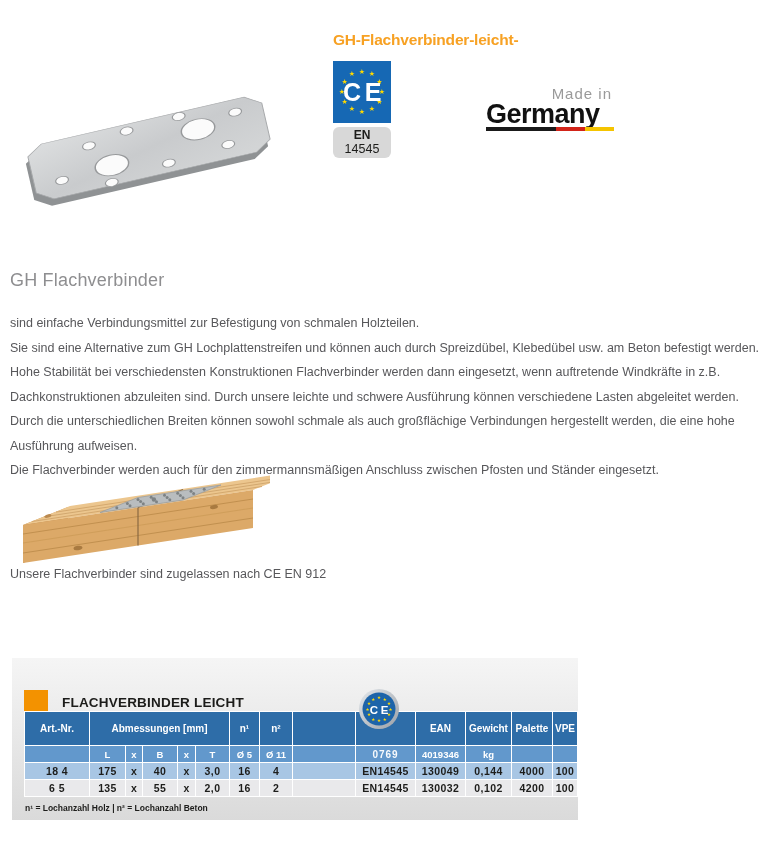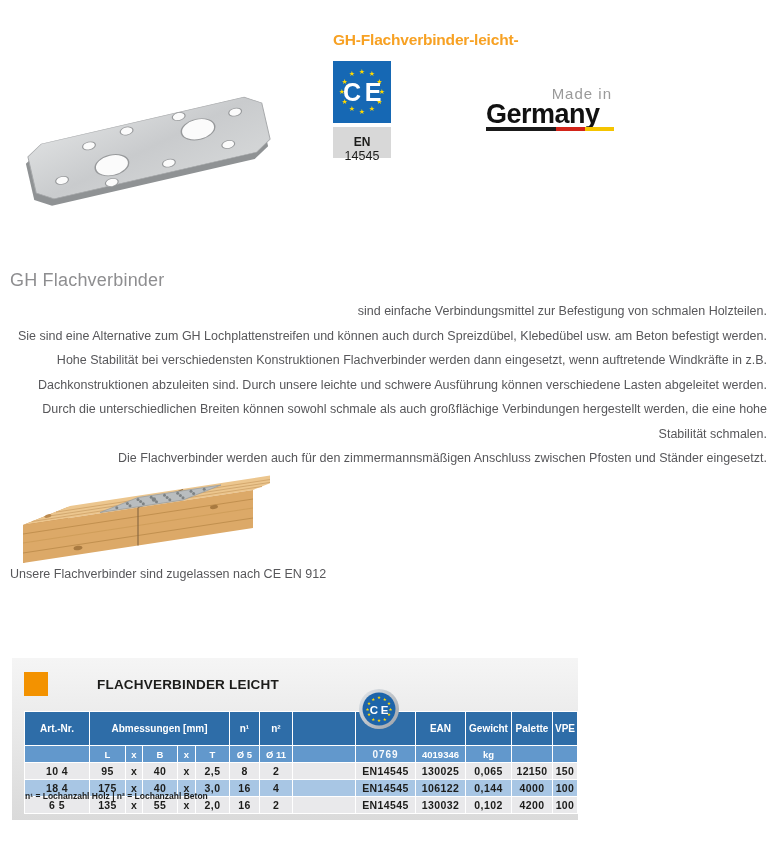--- a/index.html
+++ b/index.html
@@ -6,60 +6,60 @@
   html, body { background: #ffffff; }
   body { font-family: "Liberation Sans", "DejaVu Sans", sans-serif; color: #57575a; }
   .page { position: relative; width: 771px; height: 842px; background: #fff; overflow: hidden; }
 
   
   .product-photo { position: absolute; left: 6px; top: 56px; width: 287px; height: 180px; }
   .product-title { position: absolute; left: 333px; top: 31px; font-size: 15.5px; font-weight: bold;
                    color: #F7A123; letter-spacing: -0.2px; text-align: right; }
   .ce-badge { position: absolute; left: 333px; top: 61px; width: 58px; }
   .ce-badge .norm-box { width: 58px; height: 31px; background: #d8d8d8; text-align: center;
-                        color: #1d1d1b; padding-top: 9px; }
+                        color: #1d1d1b; padding-top: 2px; border-radius: 6px; }
   .ce-badge .norm-top { font-size: 12px; font-weight: bold; line-height: 13px; display:block; }
   .ce-badge .norm-bottom { font-size: 12.5px; line-height: 14px; display:block; }
   .made-in { position: absolute; left: 486px; top: 86px; width: 128px; text-align: right; }
   .made-in .mi-top { font-size: 15px; color: #9a9a9a; letter-spacing: 1px; line-height: 15px; padding-right: 2px; }
   .made-in .mi-bottom { font-size: 27px; font-weight: bold; color: #111; letter-spacing: -0.5px;
                         line-height: 26px; text-align: left; }
   .made-in .flag-bar { display: flex; height: 4px; width: 100%; margin-top: 0px; }
   .made-in .flag-bar span { height: 100%; }
   .fb-black { width: 55%; background: #1a1a1a; }
   .fb-red { width: 22%; background: #d22419; }
   .fb-yellow { width: 23%; background: #f5c400; }
 
   
   .description { position: absolute; left: 10px; top: 270px; width: 757px; }
-  .description h2 { font-size: 18px; font-weight: normal; color: #8e8e90; margin-bottom: 8px; letter-spacing: 0.2px; }
-  .description p { font-size: 12.5px; line-height: 24.5px; color: #57575a; text-align: right; }
+  .description h2 { font-size: 18px; font-weight: normal; color: #8e8e90; margin-bottom: 20px; letter-spacing: 0.2px; }
+  .description p { font-size: 12.5px; line-height: 24.5px; color: #57575a; }
 
   
   .application-photo { position: absolute; left: 8px; top: 460px; width: 262px; height: 106px; }
   .approval { position: absolute; left: 10px; top: 567px; font-size: 12.5px; color: #57575a; }
 
   
   .panel { position: absolute; left: 12px; top: 658px; width: 566px; height: 162px;
            background: linear-gradient(#f5f5f5, #dadada); }
-  .panel-title-row { position: absolute; left: 12px; top: 14px; display: flex; align-items: center; gap: 35px; }
+  .panel-title-row { position: absolute; left: 12px; top: 32px; display: flex; align-items: center; }
   .orange-square { width: 24px; height: 24px; background: #F39200; display: inline-block; }
   .panel-title { font-size: 13.5px; font-weight: bold; color: #1c1c1a; margin-left: 14px; letter-spacing: 0.2px; }
   .ce-round { position: absolute; left: 346px; top: 30px; width: 42px; height: 42px; z-index: 5; }
 
   table.tbl { position: absolute; left: 12px; top: 53px; border-collapse: separate; border-spacing: 1px;
               background: #ffffff; table-layout: fixed; }
   table.tbl th, table.tbl td { text-align: center; vertical-align: middle; overflow: hidden; white-space: nowrap; }
   tr.h1 th { background: #2E6DA8; color: #fff; font-size: 10px; font-weight: bold; height: 33px; }
   tr.h2 th { background: #6298CC; color: #fff; font-size: 9.5px; font-weight: bold; height: 16px; }
   tr.h2 th.notified { font-size: 10px; font-weight: bold; color: rgba(255,255,255,0.95); letter-spacing: 1px; }
   tbody td { font-size: 10.5px; font-weight: bold; color: #1d1d1b; height: 16px; letter-spacing: 0.4px; }
   tr.row-gray td { background: #E9E9EB; }
   tr.row-blue td { background: #A8C6E4; }
-  .footnote { position: absolute; left: 13px; top: 133px; font-size: 8.5px; font-weight: bold; color: #1d1d1b; }
+  .footnote { position: absolute; left: 13px; top: 145px; font-size: 8.5px; font-weight: bold; color: #1d1d1b; }
 
   svg text.star { font-family: "DejaVu Sans", sans-serif; }
 </style>
 </head>
 <body>
 
 <div class="page">
 
   <div class="product-photo">
     <svg width="287" height="180" viewBox="0 0 287 180">
@@ -129,21 +129,21 @@
     </div>
   </div>
 
   <section class="description">
     <h2>GH Flachverbinder</h2>
     <p>sind einfache Verbindungsmittel zur Befestigung von schmalen Holzteilen.</p>
     <p>Sie sind eine Alternative zum GH Lochplattenstreifen und können auch durch Spreizdübel, Klebedübel usw. am Beton befestigt werden.</p>
     <p>Hohe Stabilität bei verschiedensten Konstruktionen Flachverbinder werden dann eingesetzt, wenn auftretende Windkräfte in z.B.</p>
     <p>Dachkonstruktionen abzuleiten sind. Durch unsere leichte und schwere Ausführung können verschiedene Lasten abgeleitet werden.</p>
     <p>Durch die unterschiedlichen Breiten können sowohl schmale als auch großflächige Verbindungen hergestellt werden, die eine hohe</p>
-    <p>Stabilität schmalen.</p>
+    <p>Ausführung aufweisen.</p>
     <p>Die Flachverbinder werden auch für den zimmermannsmäßigen Anschluss zwischen Pfosten und Ständer eingesetzt.</p>
   </section>
 
   <div class="application-photo">
     <svg width="262" height="106" viewBox="0 0 262 106">
 
       <polygon points="15,65 60,47 60,85 15,103" fill="#c08a4f"></polygon>
 
       <polygon points="15,65 245,30 292,11 62,46" fill="#ecc68e"></polygon>
 
@@ -266,48 +266,32 @@
           <th>Ø 11</th>
           <th></th>
           <th class="notified">0769</th>
           <th>4019346</th>
           <th>kg</th>
           <th></th>
           <th></th>
         </tr>
       </thead>
       <tbody>
-        <tr class="row-gray">
-          <td>10 4</td>
-          <td>95</td>
-          <td>x</td>
-          <td>40</td>
-          <td>x</td>
-          <td>2,5</td>
-          <td>8</td>
-          <td>2</td>
-          <td></td>
-          <td>EN14545</td>
-          <td>130025</td>
-          <td>0,065</td>
-          <td>12150</td>
-          <td>150</td>
-        </tr>
         <tr class="row-blue">
           <td>18 4</td>
           <td>175</td>
           <td>x</td>
           <td>40</td>
           <td>x</td>
           <td>3,0</td>
           <td>16</td>
           <td>4</td>
           <td></td>
           <td>EN14545</td>
-          <td>106122</td>
+          <td>130049</td>
           <td>0,144</td>
           <td>4000</td>
           <td>100</td>
         </tr>
         <tr class="row-gray">
           <td>6 5</td>
           <td>135</td>
           <td>x</td>
           <td>55</td>
           <td>x</td>

